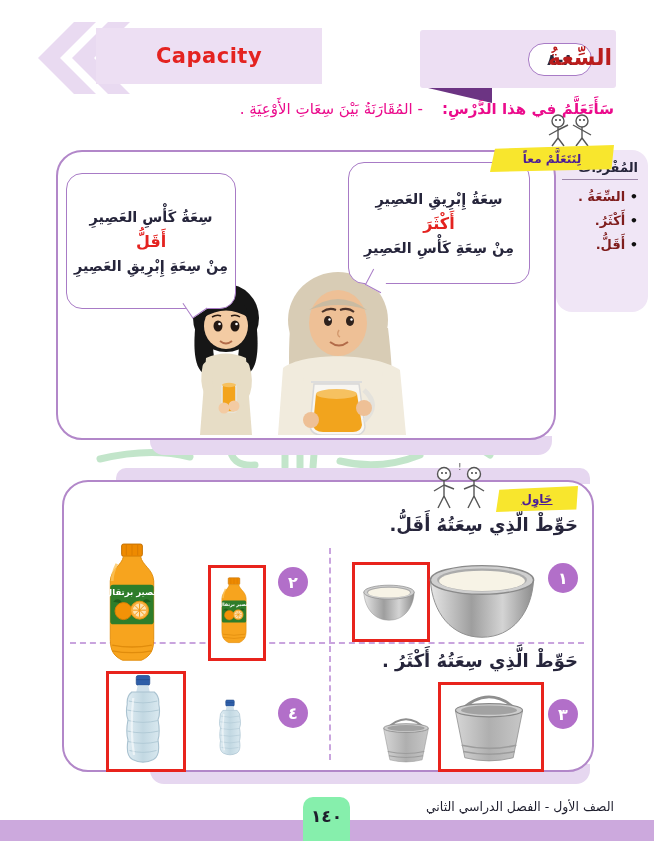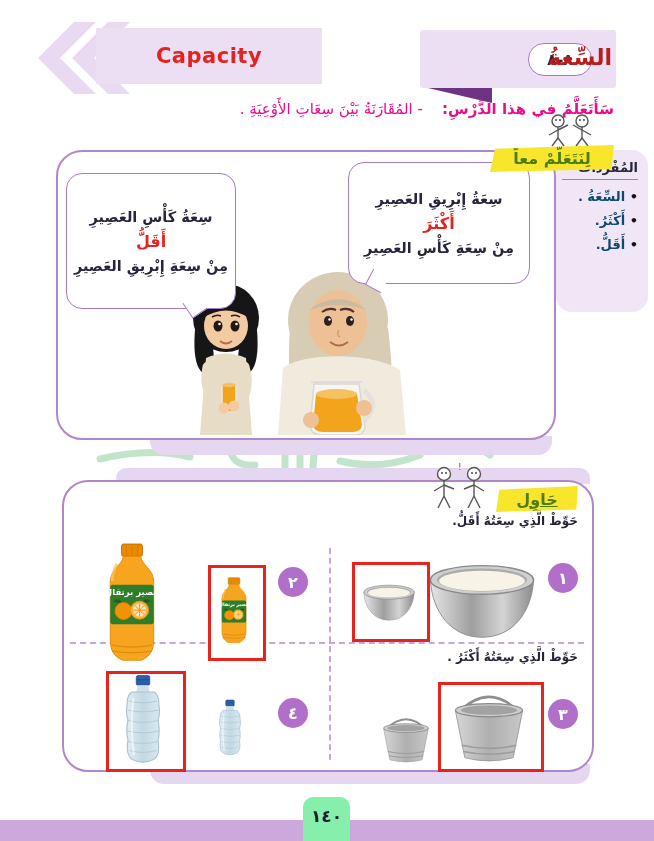--- a/index.html
+++ b/index.html
@@ -17,38 +17,38 @@
              clip-path:polygon(0 0,100% 0,100% 100%);}
   .lesson-pill{left:528px;top:43px;width:62px;height:31px;background:#fff;
                border:1.6px solid #A87BC6;border-radius:16px;display:flex;
                align-items:center;justify-content:center;font-weight:bold;font-size:16px;color:#2A2A3E;}
   .page-title{left:422px;top:44px;width:190px;text-align:left;direction:rtl;right:auto;}
   .page-title span{font-weight:bold;font-size:22px;color:#b91c1c;}
   .objective{right:40px;top:100px;width:560px;direction:rtl;text-align:right;font-size:15px;color:#EB0B8C;}
   .objective b{font-weight:bold;}
 
   
-  .ylabel{background:#F8E62D;color:#4d7c0f;font-weight:bold;font-size:16px;
+  .ylabel{background:#F8E62D;color:#4c1d95;font-weight:bold;font-size:12px;
           display:flex;align-items:center;justify-content:center;direction:rtl;
           clip-path:polygon(4% 14%,100% 0,98% 90%,0 100%);z-index:6;}
   .learn-label{left:490px;top:145px;width:124px;height:27px;}
   .try-label{left:496px;top:486px;width:82px;height:26px;text-decoration:underline;}
 
   
   .deco{background:#E6D7F0;z-index:1;}
   .deco-learn-bottom{left:150px;top:436px;width:402px;height:19px;border-radius:0 0 14px 14px;}
   .deco-try-top{left:116px;top:468px;width:474px;height:16px;border-radius:10px 10px 0 0;}
   .deco-try-bottom{left:150px;top:764px;width:440px;height:20px;border-radius:0 0 14px 14px;}
   .learn-box{left:56px;top:150px;width:496px;height:286px;background:#fff;
              border:2px solid #B287C9;border-radius:26px;z-index:2;}
   .vocab-panel{left:556px;top:150px;width:92px;height:162px;background:#F0E6F6;
                border-radius:16px;z-index:2;direction:rtl;padding:10px 10px 0 6px;box-sizing:border-box;}
   .vocab-title{font-weight:bold;font-size:13px;color:#26253B;border-bottom:1.4px solid #9B86A8;
                padding-bottom:4px;margin-bottom:8px;text-align:right;}
-  .vocab-item{font-size:13px;color:#0c4a6e;font-weight:bold;margin:9px 0;text-align:right;}
+  .vocab-item{font-size:13px;color:#7f1d1d;font-weight:bold;margin:9px 0;text-align:right;}
   .vocab-item::before{content:"• ";color:#111;}
 
   
   .bubble{background:#fff;border:1.7px solid #A87BC6;border-radius:16px;z-index:4;
           display:flex;flex-direction:column;align-items:center;justify-content:center;
           direction:rtl;text-align:center;gap:7px;}
   .bubble .ln{font-size:14.5px;font-weight:bold;color:#26253B;}
   .bubble .kw{font-size:16px;font-weight:bold;color:#E42320;}
   .bubble-cup{left:66px;top:173px;width:168px;height:134px;}
   .bubble-jug{left:348px;top:162px;width:180px;height:120px;}
@@ -56,21 +56,21 @@
         border-right:1.7px solid #A87BC6;border-bottom:1.7px solid #A87BC6;}
   .tail-cup{left:186px;top:297px;transform:rotate(56deg);}
   .tail-jug{left:368px;top:272px;transform:rotate(118deg);}
 
   
   .watermark{left:80px;top:437px;z-index:0;opacity:.75;}
 
   
   .try-box{left:62px;top:480px;width:528px;height:288px;background:#fff;
            border:2px solid #B287C9;border-radius:26px;z-index:2;}
-  .instr{direction:rtl;text-align:right;font-size:12px;font-weight:bold;color:#26253B;z-index:4;}
+  .instr{direction:rtl;text-align:right;font-size:18px;font-weight:bold;color:#26253B;z-index:4;}
   .instr-less{left:330px;top:514px;width:248px;}
   .instr-more{left:330px;top:650px;width:248px;}
   .dash-v{left:329px;top:548px;height:212px;border-left:2px dashed #C9A4DE;z-index:3;}
   .dash-h{left:70px;top:642px;width:514px;border-top:2px dashed #C9A4DE;z-index:3;}
 
   .num-circle{width:30px;height:30px;border-radius:50%;background:#B26FC9;color:#fff;
               display:flex;align-items:center;justify-content:center;font-weight:bold;
               font-size:16px;z-index:4;}
   .ans-box{border:3px solid #E8231C;background:#fff;z-index:3;}
   .item{z-index:4;}
@@ -355,18 +355,19 @@
 
   <div class="abs num-circle" style="left:278px;top:698px;">٤</div>
   <div class="abs ans-box" style="left:106px;top:671px;width:74px;height:95px;"></div>
   <svg class="abs item" style="left:113px;top:674px;" width="60" height="90">
     <use href="#sym-water" width="60" height="90"></use>
   </svg>
   <svg class="abs item" style="left:213px;top:699px;" width="34" height="57">
     <use href="#sym-water" width="34" height="57"></use>
   </svg>
 
+  <div class="abs footer-edition">الصف الأول - الفصل الدراسي الثاني</div>
   <div class="abs footer-strip"></div>
   <div class="abs footer-tab">
     <span>١٤٠</span>
   </div>
 
 </div>
 
 </body></html>

